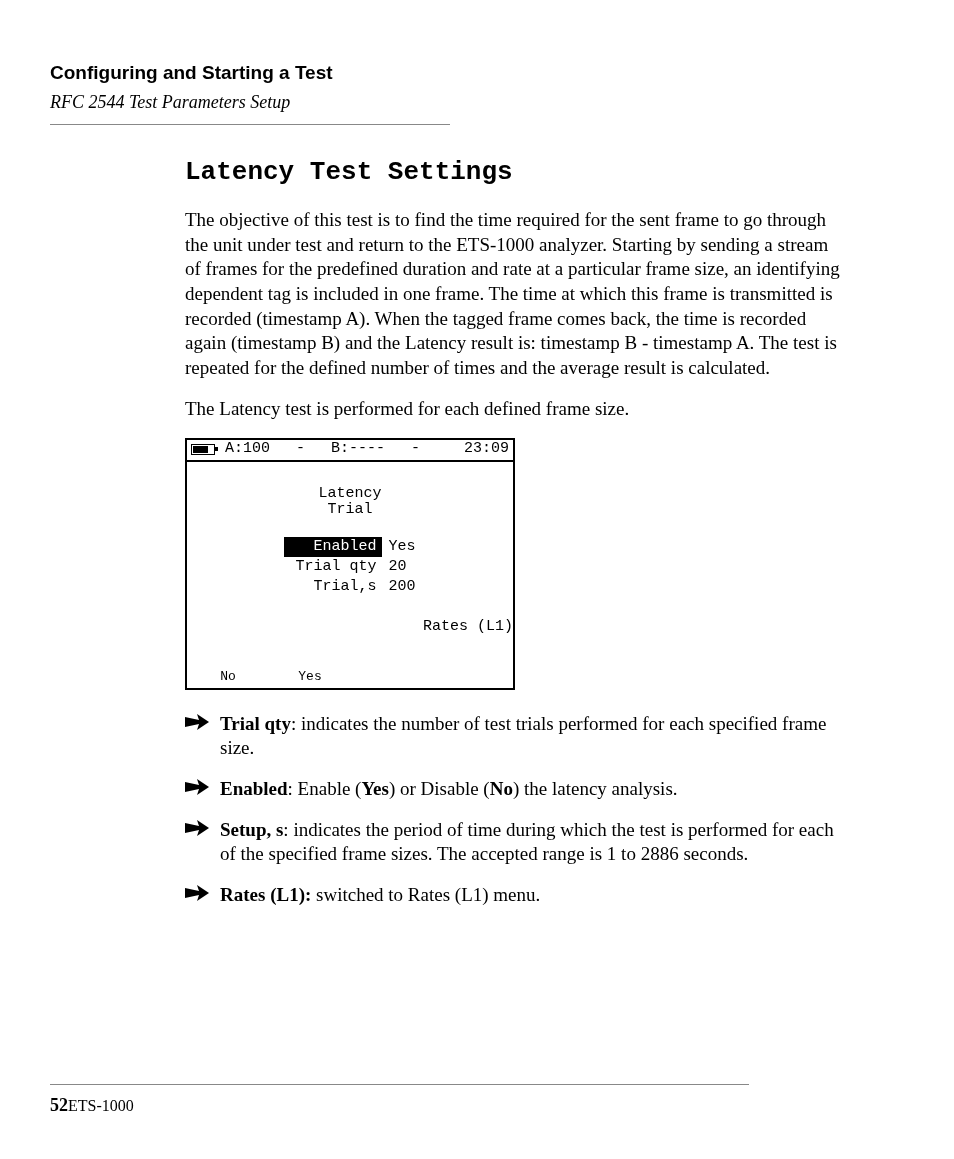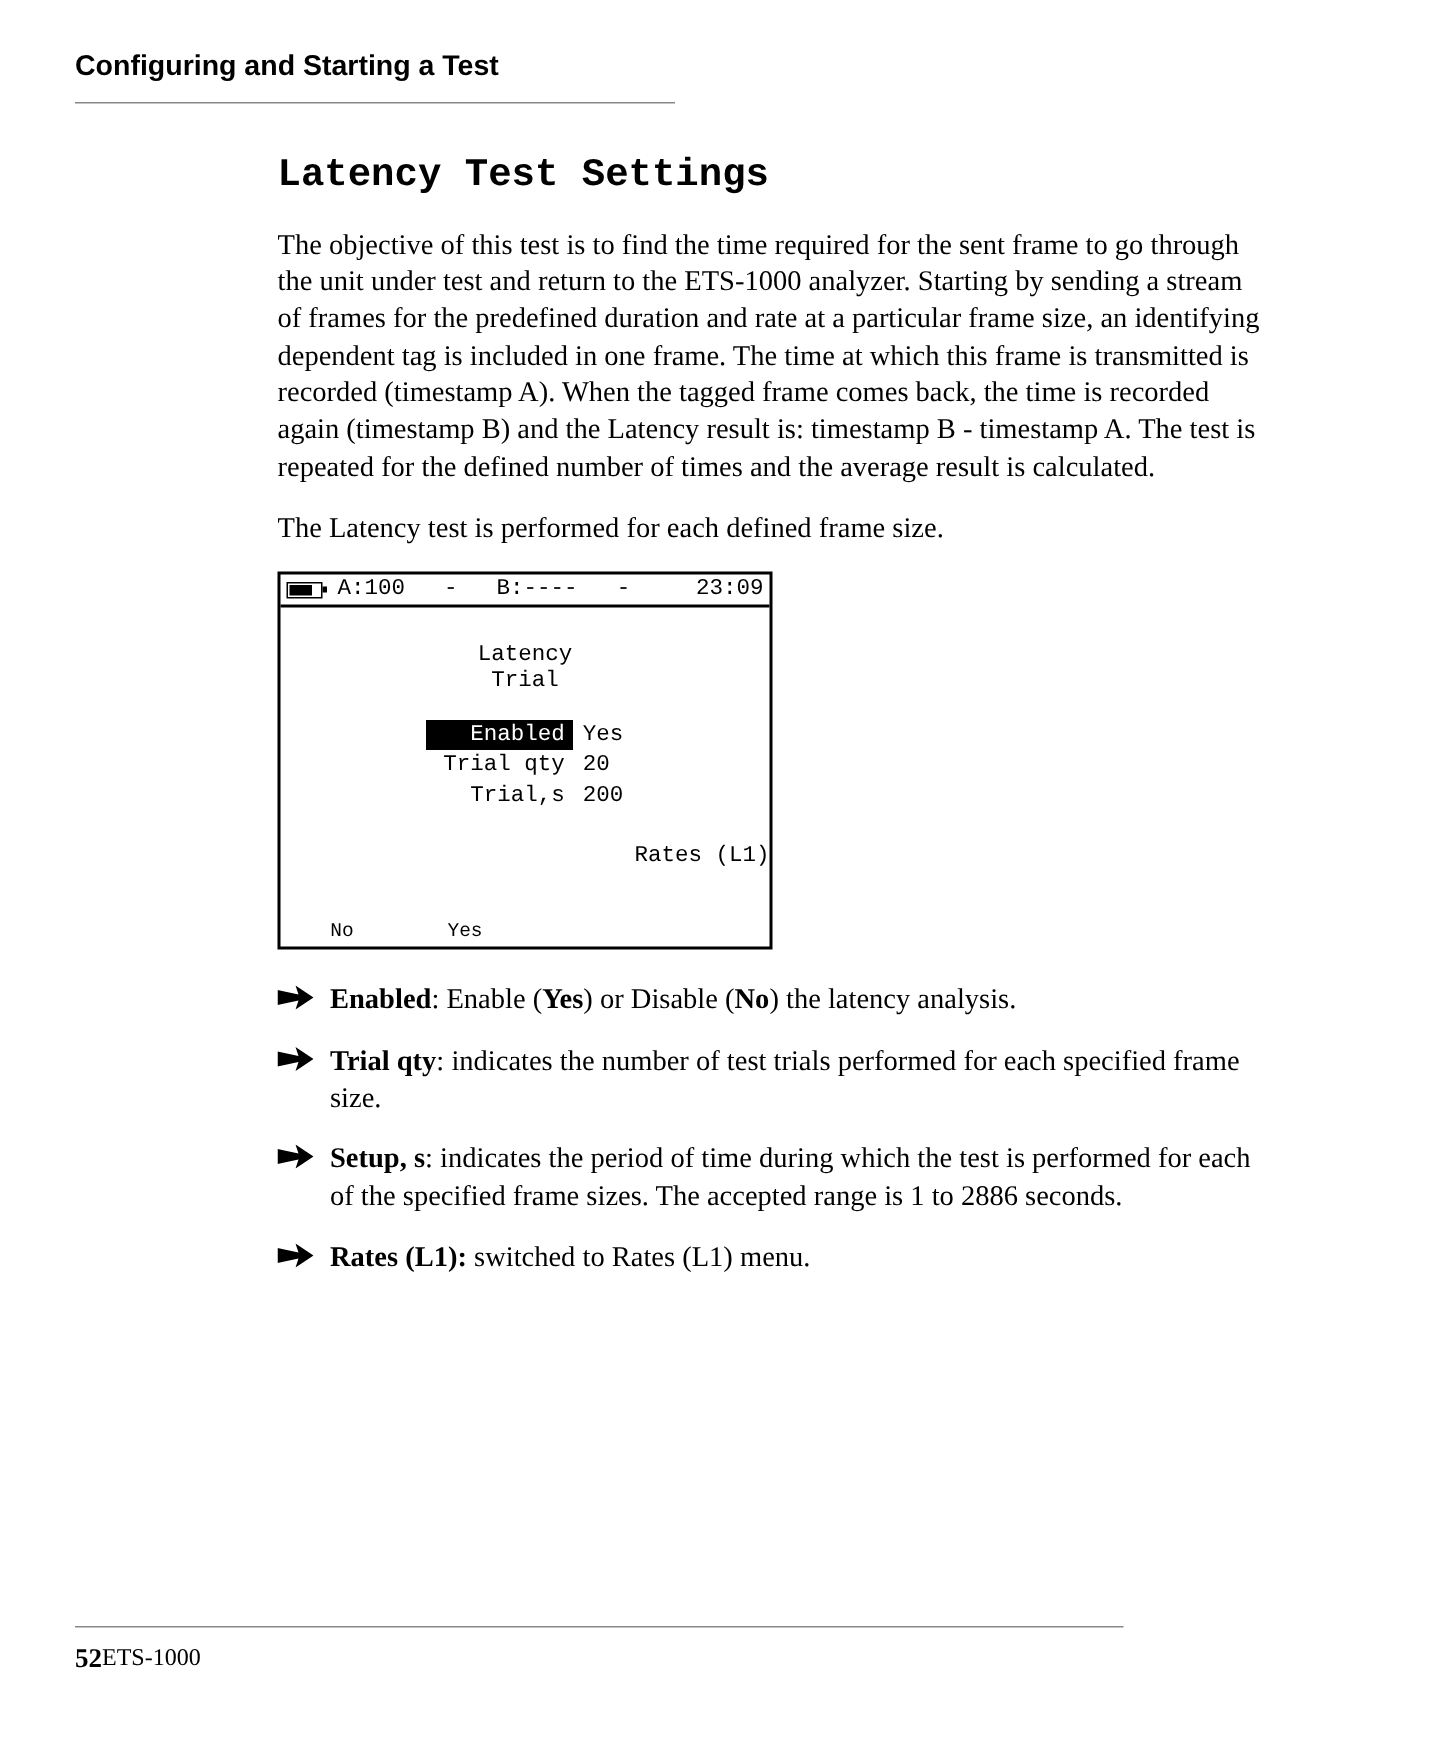--- a/index.html
+++ b/index.html
@@ -10,21 +10,21 @@
     font-family: Georgia, "Times New Roman", serif;
     font-size: 19px;
     line-height: 1.35;
     width: 954px;
   }
   .page {
     position: relative;
     width: 859px;
     height: 1159px;
     box-sizing: border-box;
-    padding: 32px 110px 0 50px;
+    padding: 60px 110px 0 50px;
   }
   .running-head {
     border-bottom: 1px solid #888;
     padding-bottom: 10px;
     margin-bottom: 30px;
     width: 400px;
   }
   .running-section {
     font-family: "Segoe UI", "Helvetica Neue", Arial, sans-serif;
     font-weight: 700;
@@ -170,20 +170,21 @@
   .footer .pnum { font-weight: 700; font-size: 18px; }
   .b { font-weight: 700; }
 </style>
 </head>
 <body>
 
 <div class="page">
 
   <div class="running-head">
     <div class="running-section">Configuring and Starting a Test</div>
+    <div class="running-sub">RFC 2544 Test Parameters Setup</div>
   </div>
 
   <div class="content">
     <h2 class="section-heading">Latency Test Settings</h2>
 
     <p class="body">The objective of this test is to find the time required for the sent frame to go through the unit under test and return to the ETS-1000 analyzer. Starting by sending a stream of frames for the predefined duration and rate at a particular frame size, an identifying dependent tag is included in one frame. The time at which this frame is transmitted is recorded (timestamp A). When the tagged frame comes back, the time is recorded again (timestamp B) and the Latency result is: timestamp B - timestamp A. The test is repeated for the defined number of times and the average result is calculated.</p>
     <p class="body">The Latency test is performed for each defined frame size.</p>
 
     <div class="device">
       <div class="dev-status">
@@ -224,27 +225,27 @@
         <span class="sk">No</span>
         <span class="sk">Yes</span>
       </div>
     </div>
 
     <ul class="arrow-list">
       <li>
         <svg class="arrow-bullet" viewBox="0 0 24 16">
             <polygon points="0,3 14,6 12,0 24,8 12,16 14,10 0,13" fill="#000"></polygon>
           </svg>
+        <span class="b">Trial qty</span><span>: indicates the number of test trials performed for each specified frame size.</span>
+      </li>
+      <li>
+        <svg class="arrow-bullet" viewBox="0 0 24 16">
+            <polygon points="0,3 14,6 12,0 24,8 12,16 14,10 0,13" fill="#000"></polygon>
+          </svg>
         <span class="b">Enabled</span><span>: Enable (</span><span class="b">Yes</span><span>) or Disable (</span><span class="b">No</span><span>) the latency analysis.</span>
-      </li>
-      <li>
-        <svg class="arrow-bullet" viewBox="0 0 24 16">
-            <polygon points="0,3 14,6 12,0 24,8 12,16 14,10 0,13" fill="#000"></polygon>
-          </svg>
-        <span class="b">Trial qty</span><span>: indicates the number of test trials performed for each specified frame size.</span>
       </li>
       <li>
         <svg class="arrow-bullet" viewBox="0 0 24 16">
             <polygon points="0,3 14,6 12,0 24,8 12,16 14,10 0,13" fill="#000"></polygon>
           </svg>
         <span class="b">Setup, s</span><span>: indicates the period of time during which the test is performed for each of the specified frame sizes. The accepted range is 1 to 2886 seconds.</span>
       </li>
       <li>
         <svg class="arrow-bullet" viewBox="0 0 24 16">
             <polygon points="0,3 14,6 12,0 24,8 12,16 14,10 0,13" fill="#000"></polygon>

